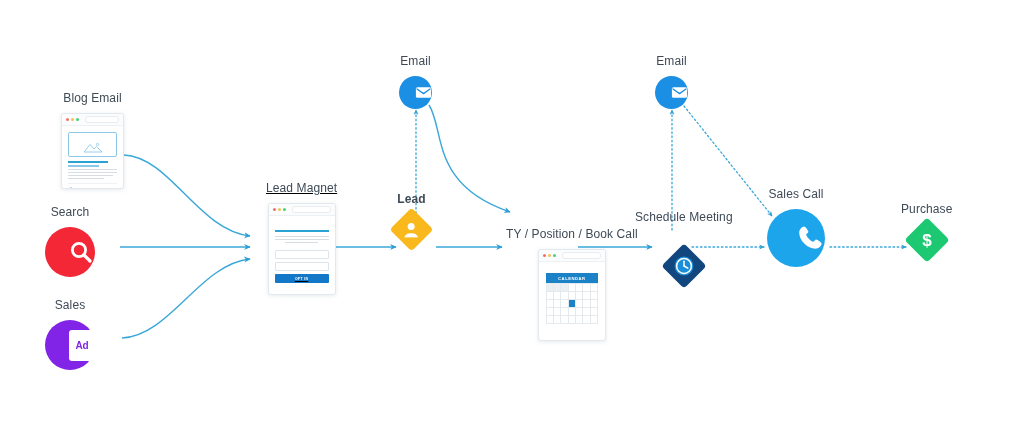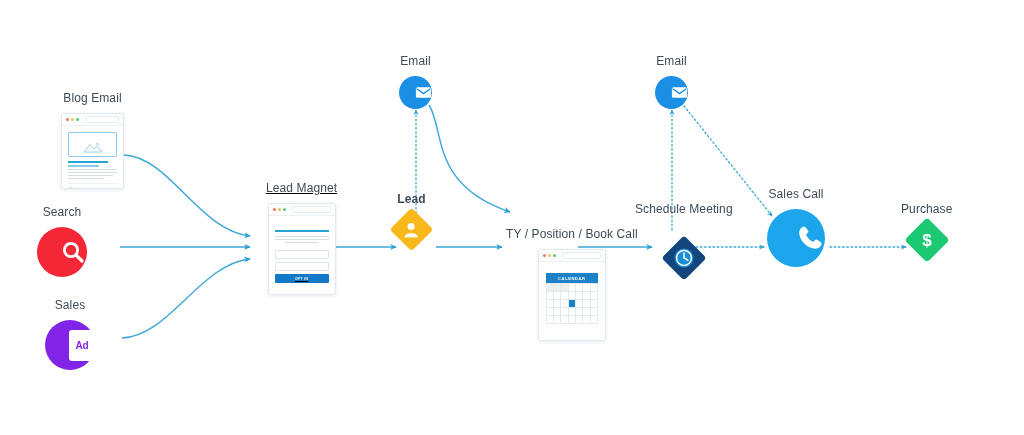--- a/index.html
+++ b/index.html
@@ -265,21 +265,21 @@
           <div class="fcol">
             <div class="ln" style="width:100%"></div>
 
           </div>
         </div>
 
       </div>
     </div>
   </div>
 
-  <div class="node" style="left:37px; top:206px;">
+  <div class="node" style="left:45px; top:206px;">
     <div class="node-label">Search</div>
     <div class="circle c-search">
       <svg width="27" height="27" viewBox="0 0 27 27">
         <circle cx="11" cy="11" r="6.6" fill="none" stroke="#ffffff" stroke-width="2.8"></circle>
         <line x1="16" y1="16" x2="22" y2="22" stroke="#ffffff" stroke-width="3.2" stroke-linecap="round"></line>
       </svg>
     </div>
   </div>
 
   <div class="node" style="left:45px; top:299px;">
@@ -385,21 +385,21 @@
   <div class="node" style="left:655px; top:55px;">
     <div class="node-label">Email</div>
     <div class="circle c-email">
       <svg width="17" height="13" viewBox="0 0 17 13">
         <rect x="0.9" y="1.2" width="15.2" height="10.6" rx="1.6" fill="#ffffff"></rect>
         <path d="M2 3 L8.5 7.6 L15 3" fill="none" stroke="#1b8fe3" stroke-width="1.3" stroke-linejoin="round" stroke-linecap="round"></path>
       </svg>
     </div>
   </div>
 
-  <div class="node" style="left:635px; top:203px;gap:18px;">
+  <div class="node" style="left:635px; top:211px;gap:18px;">
     <div class="node-label">Schedule Meeting</div>
     <div class="diamond d-meeting">
       <svg width="22" height="22" viewBox="0 0 22 22">
         <circle cx="11" cy="11" r="9.4" fill="#1a8fd8"></circle>
         <circle cx="11" cy="11" r="7.4" fill="none" stroke="#ffffff" stroke-width="1.5"></circle>
         <line x1="11" y1="11" x2="11" y2="6.2" stroke="#ffffff" stroke-width="1.5" stroke-linecap="round"></line>
         <line x1="11" y1="11" x2="14.8" y2="13.2" stroke="#ffffff" stroke-width="1.5" stroke-linecap="round"></line>
       </svg>
     </div>
   </div>

